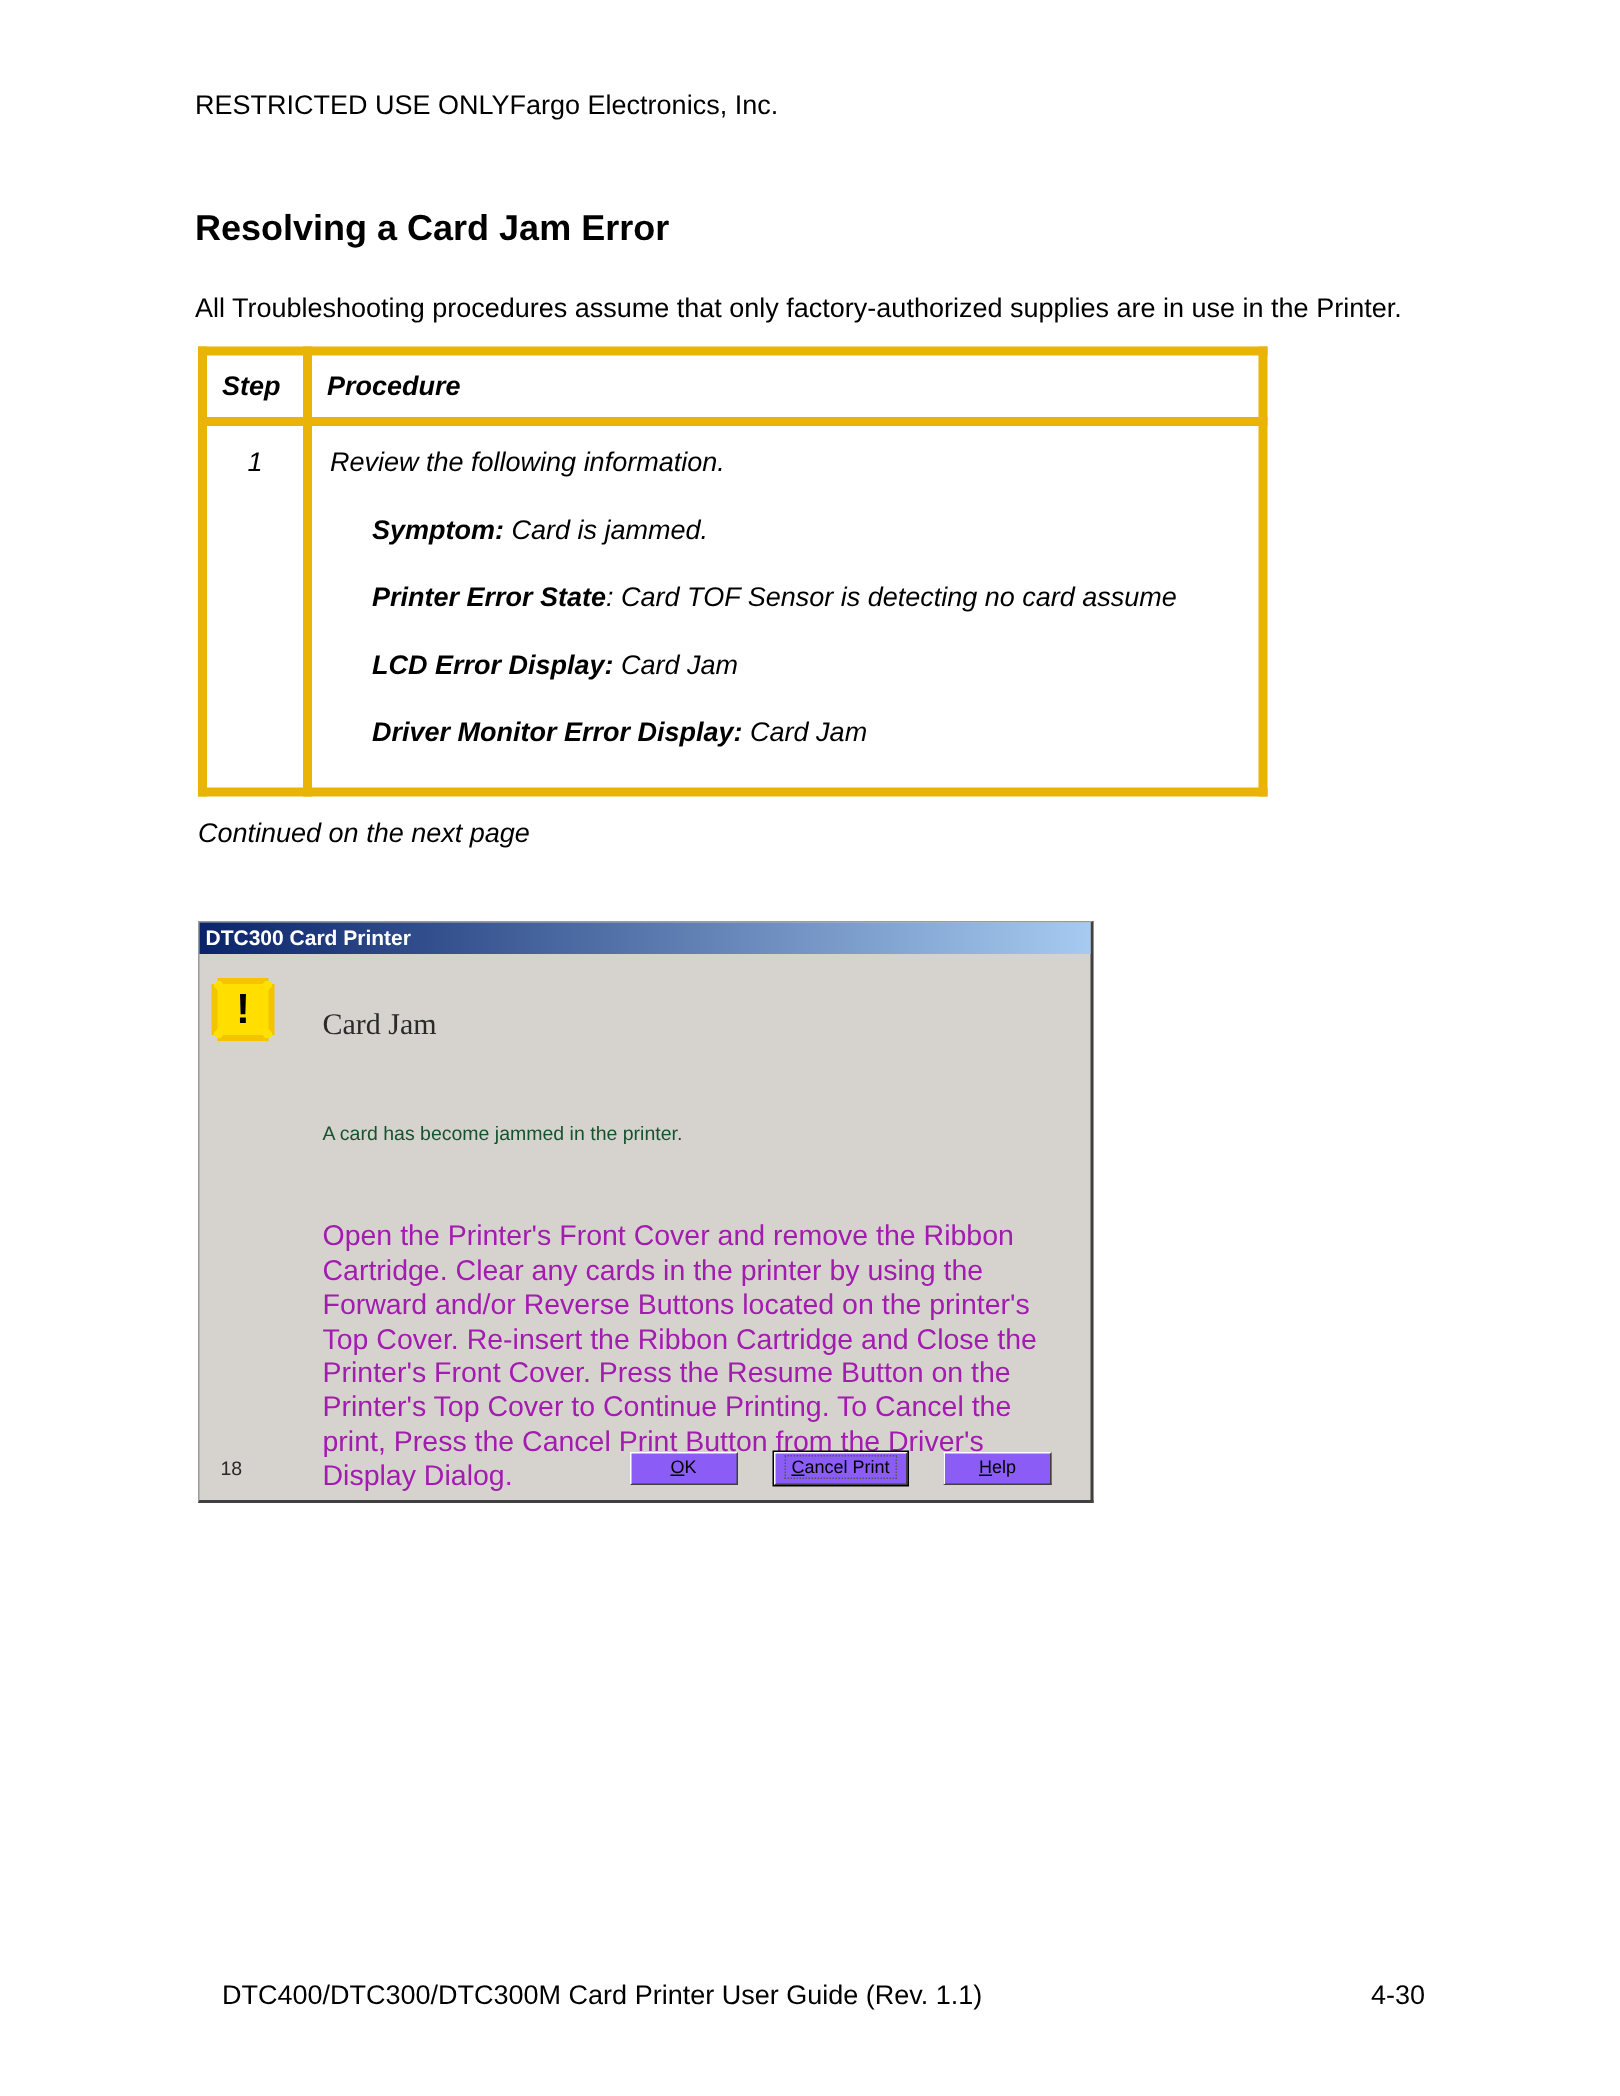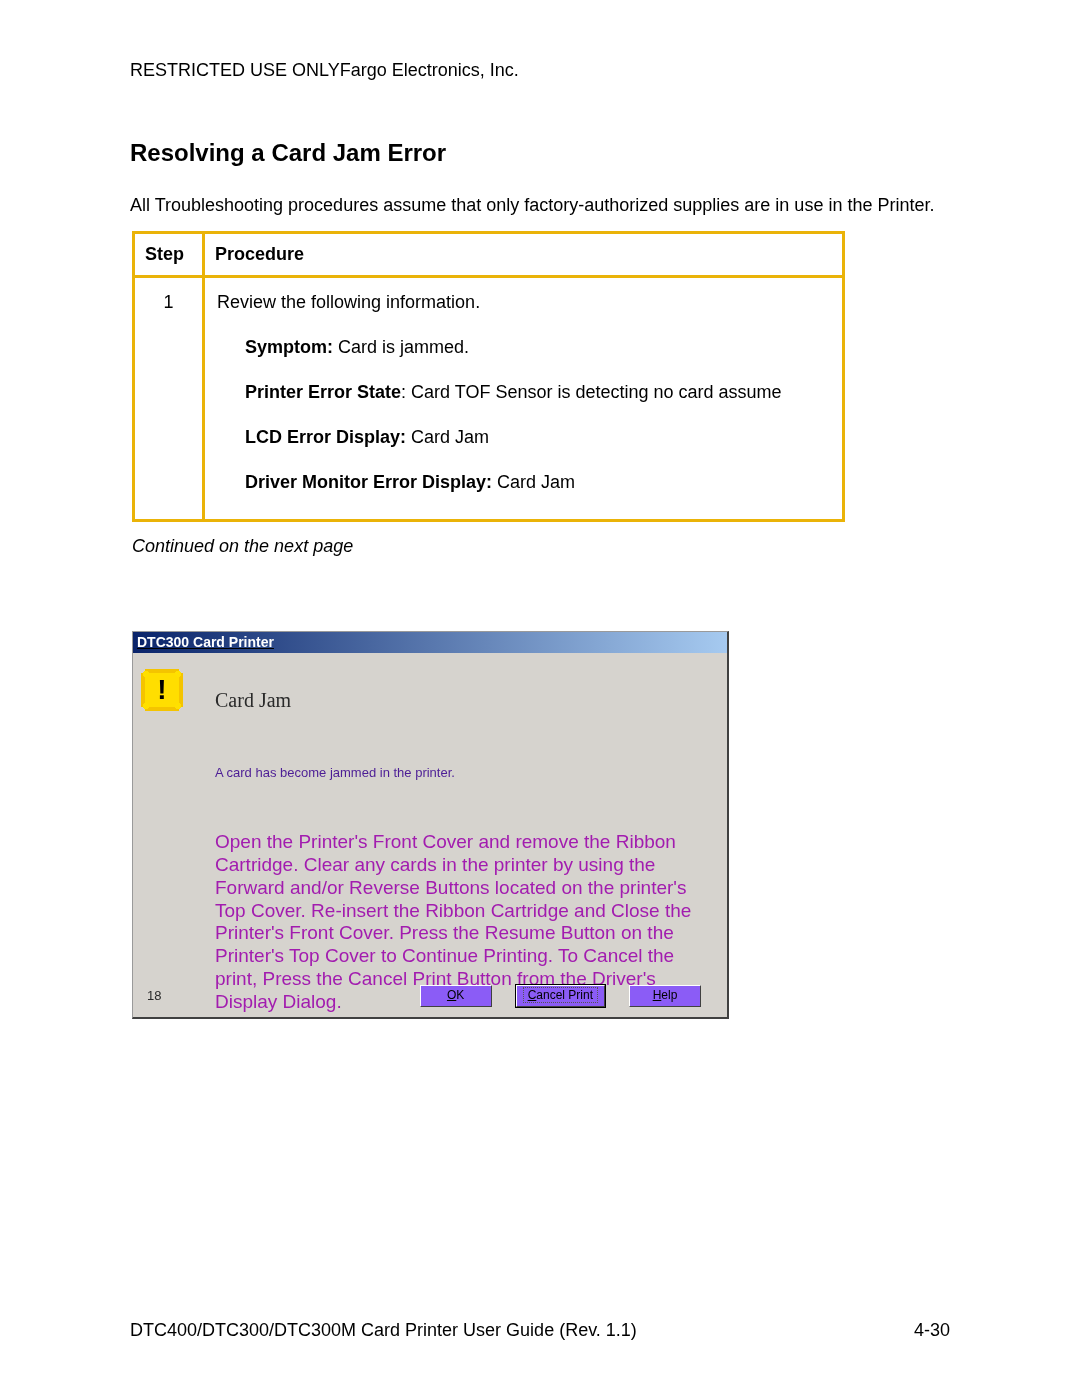--- a/index.html
+++ b/index.html
@@ -29,24 +29,25 @@
     font-size: 18px;
     line-height: 1.35;
     margin-bottom: 14px;
   }
   table.proc {
     border-collapse: collapse;
     width: 713px;
     margin-left: 2px;
   }
   table.proc th, table.proc td {
-    border: 3px solid #eab308;
+    border: 6px solid #eab308;
     text-align: left;
     vertical-align: top;
     font-size: 18px;
+    font-style: italic;
   }
   table.proc th {
     font-weight: bold;
     padding: 10px 10px;
   }
   table.proc th.step-col { width: 70px; }
   table.proc td.step-num {
     text-align: center;
     padding: 14px 6px;
   }
@@ -63,29 +64,28 @@
   .continued {
     font-style: italic;
     font-size: 18px;
     width: 715px;
     margin-top: 14px;
     margin-left: 2px;
   }
   
   .dialog {
     width: 597px;
-    margin-top: 74px;
+    margin-top: 48px;
     margin-left: 2px;
     border-right: 2px solid #404040;
     border-bottom: 2px solid #404040;
     border-top: 1px solid #9a9a9a;
     border-left: 1px solid #9a9a9a;
     background: #d6d3ce;
     font-family: Tahoma, Arial, sans-serif;
-    text-decoration: underline;
   }
   .titlebar {
     background: linear-gradient(to right, #0a246a, #a6caf0);
     color: #ffffff;
     font-size: 14px;
     font-weight: bold;
     padding: 2px 6px 3px 4px;
   }
   .dialog-body {
     position: relative;
@@ -126,21 +126,21 @@
     top: 36px;
     font-size: 20px;
     font-family: "Times New Roman", serif;
     color: #2a2a2a;
   }
   .dlg-text1 {
     position: absolute;
     left: 82px;
     top: 112px;
     font-size: 13px;
-    color: #4c1d95;
+    color: #14532d;
   }
   .dlg-text2 {
     position: absolute;
     left: 82px;
     top: 178px;
     width: 485px;
     font-size: 19px;
     line-height: 1.2;
     color: #a21caf;
   }
@@ -181,21 +181,21 @@
   .win-btn .inner-dotted {
     display: inline-block;
     border: 1px dotted #555;
     padding: 0 4px;
     line-height: 14px;
     margin-top: 1px;
   }
   .ul { text-decoration: underline; }
   .footer {
     position: absolute;
-    left: 130px;
+    left: 148px;
     right: 130px;
     bottom: 56px;
     display: flex;
     justify-content: space-between;
     font-size: 18px;
   }
 </style>
 </head>
 <body>
 

